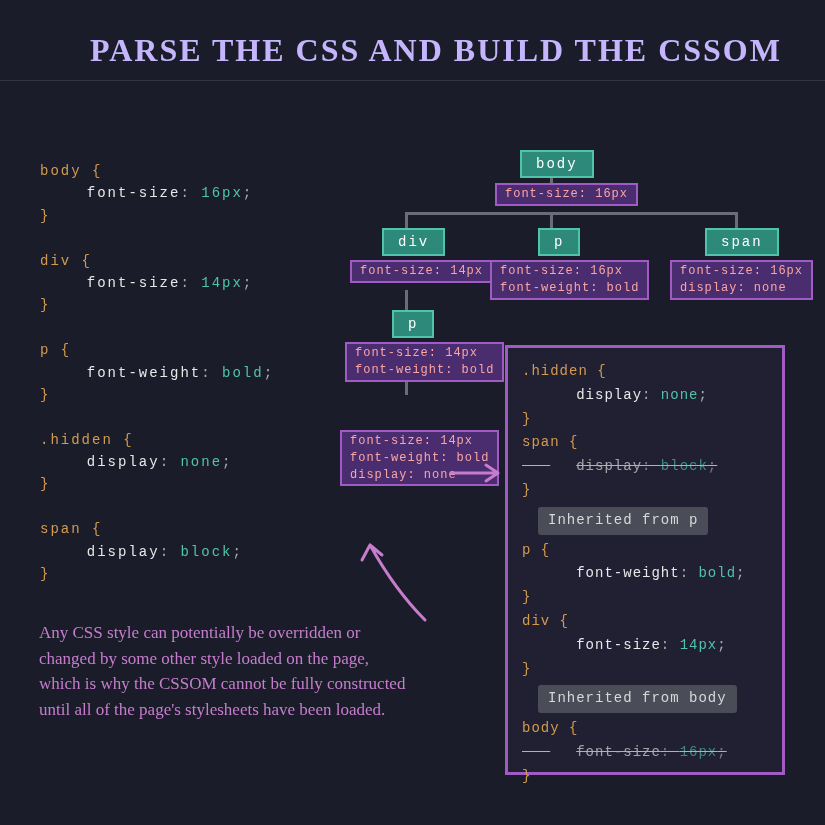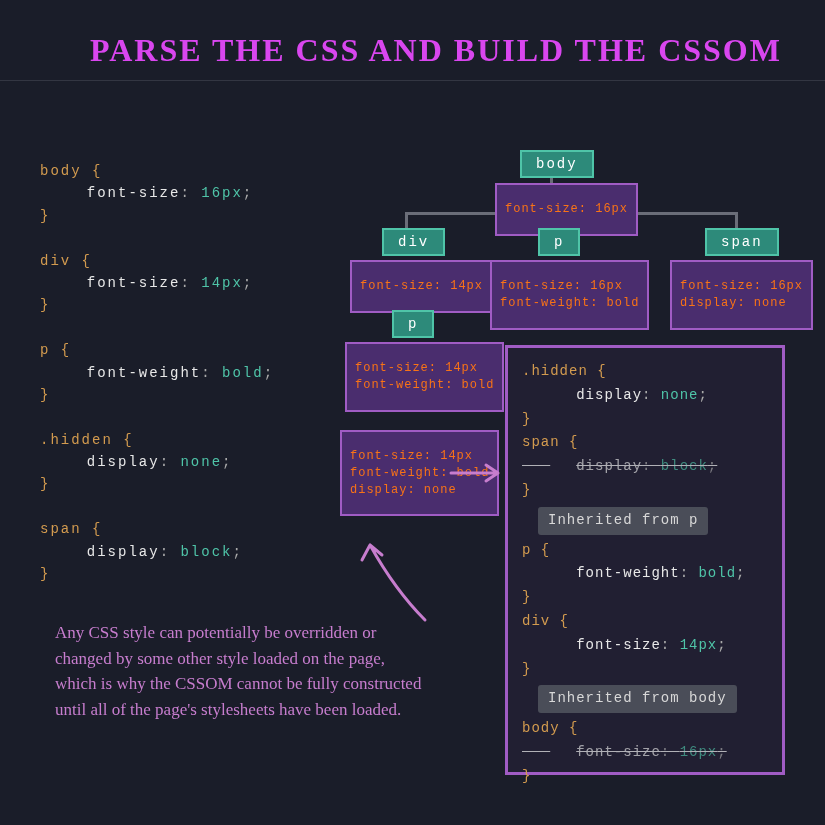--- a/index.html
+++ b/index.html
@@ -7,21 +7,21 @@
     width: 825px;
     height: 825px;
     background: #1a1d29;
     font-family: 'Courier New', monospace;
     color: #fff;
     overflow: hidden;
     position: relative;
   }
   .title {
     font-family: 'Comic Sans MS', cursive;
-    color: #d946ef;
+    color: #c4b5fd;
     font-size: 32px;
     font-weight: bold;
     letter-spacing: 2px;
     padding: 30px 0 0 90px;
     line-height: 1.3;
   }
   .hr {
     border: none;
     border-top: 1px solid #333642;
     margin-top: 8px;
@@ -54,33 +54,33 @@
     padding: 4px 14px;
     font-size: 14px;
     letter-spacing: 2px;
     text-align: center;
     display: inline-block;
     white-space: nowrap;
   }
   .node-styles {
     background: #4a2d6e;
     border: 2px solid #a05cc4;
-    color: #f97316;
-    padding: 16px 8px;
+    color: #fca5a5;
+    padding: 1px 8px;
     font-size: 12px;
     line-height: 1.4;
     letter-spacing: 1px;
     display: inline-block;
     white-space: nowrap;
   }
   .abs { position: absolute; }
 
   .explain {
     position: absolute;
-    left: 55px;
+    left: 39px;
     top: 620px;
     width: 370px;
     color: #c77dce;
     font-family: 'Comic Sans MS', cursive;
     font-size: 17px;
     line-height: 1.5;
   }
 
   .inspector {
     position: absolute;

